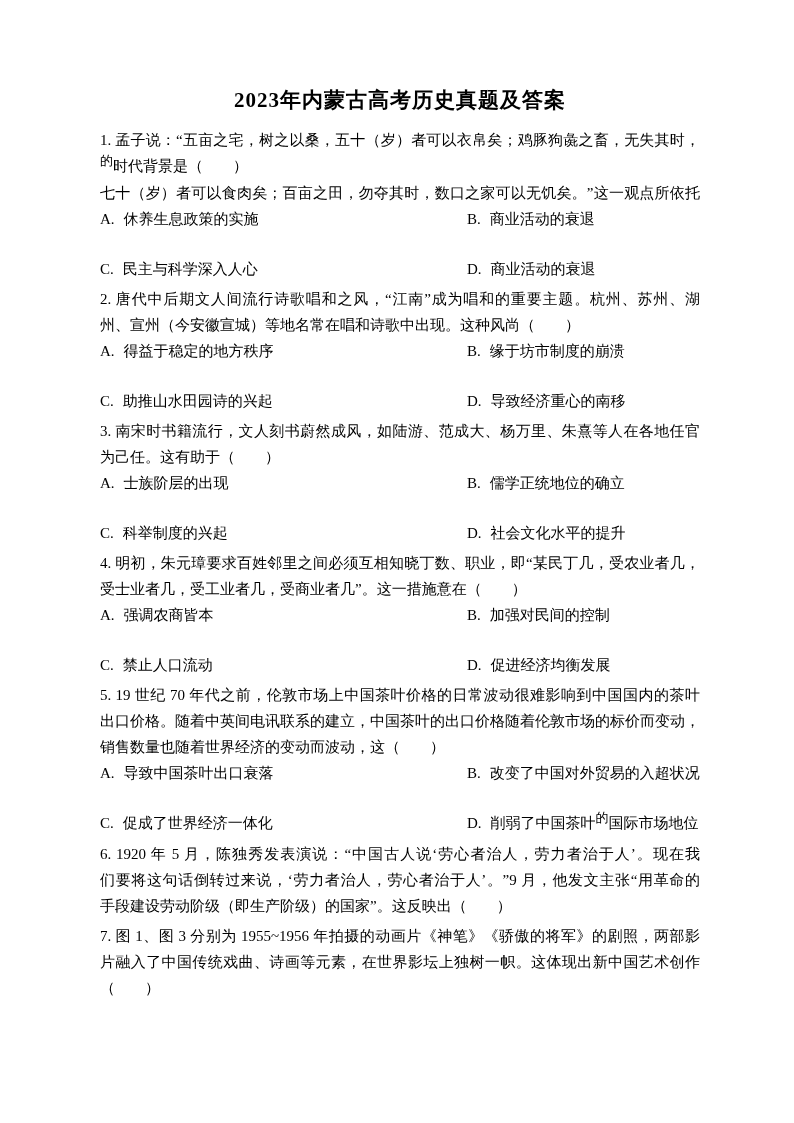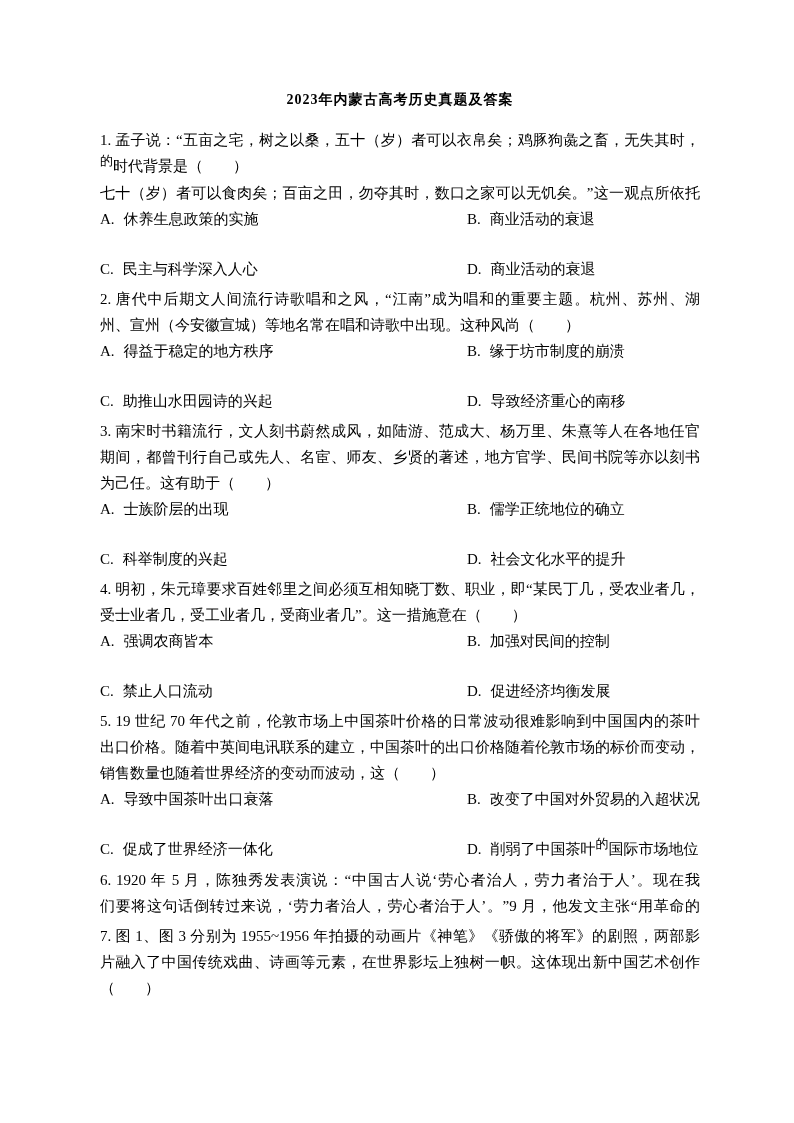--- a/index.html
+++ b/index.html
@@ -10,21 +10,21 @@
     background: #ffffff;
     color: #000000;
     box-sizing: border-box;
     padding: 86px 94px 0 100px;
     font-family: "Liberation Serif", "DejaVu Serif", serif;
     font-size: 15px;
     line-height: 26px;
     overflow: hidden;
   }
   .doc-title {
-    font-size: 14px;
+    font-size: 21px;
     line-height: 28px;
     font-weight: bold;
     text-align: center;
     margin: 0 0 13px 0;
     letter-spacing: 1px;
   }
   .question + .question { margin-top: 4px; }
   .qline { white-space: normal; }
   .fill { text-align: justify; text-align-last: justify; }
   .options { display: grid; grid-template-columns: 343px 1fr; gap: 24px; }
@@ -73,21 +73,20 @@
         <span class="opt-label">C.</span><span class="opt-text">助推山水田园诗的兴起</span>
       </div>
       <div class="opt">
         <span class="opt-label">D.</span><span class="opt-text">导致经济重心的南移</span>
       </div>
     </div>
   </section>
 
   <section class="question">
     <div class="qline fill">3. 南宋时书籍流行，文人刻书蔚然成风，如陆游、范成大、杨万里、朱熹等人在各地任官</div>
-    <div class="qline fill">期间，都曾刊行自己或先人、名宦、师友、乡贤的著述，地方官学、民间书院等亦以刻书</div>
     <div class="qline">为己任。这有助于（　　）</div>
     <div class="options">
       <div class="opt">
         <span class="opt-label">A.</span><span class="opt-text">士族阶层的出现</span>
       </div>
       <div class="opt">
         <span class="opt-label">B.</span><span class="opt-text">儒学正统地位的确立</span>
       </div>
       <div class="opt">
         <span class="opt-label">C.</span><span class="opt-text">科举制度的兴起</span>
@@ -133,20 +132,21 @@
       </div>
       <div class="opt">
         <span class="opt-label">D.</span><span class="opt-text">削弱了中国茶叶<span class="sup">的</span>国际市场地位</span>
       </div>
     </div>
   </section>
 
   <section class="question">
     <div class="qline fill">6. 1920 年 5 月，陈独秀发表演说：“中国古人说‘劳心者治人，劳力者治于人’。现在我</div>
     <div class="qline fill">们要将这句话倒转过来说，‘劳力者治人，劳心者治于人’。”9 月，他发文主张“用革命的</div>
+    <div class="qline">手段建设劳动阶级（即生产阶级）的国家”。这反映出（　　）</div>
   </section>
 
   <section class="question">
     <div class="qline fill">7. 图 1、图 3 分别为 1955~1956 年拍摄的动画片《神笔》《骄傲的将军》的剧照，两部影</div>
     <div class="qline fill">片融入了中国传统戏曲、诗画等元素，在世界影坛上独树一帜。这体现出新中国艺术创作</div>
     <div class="qline">（　　）</div>
   </section>
 
 </div>
 

